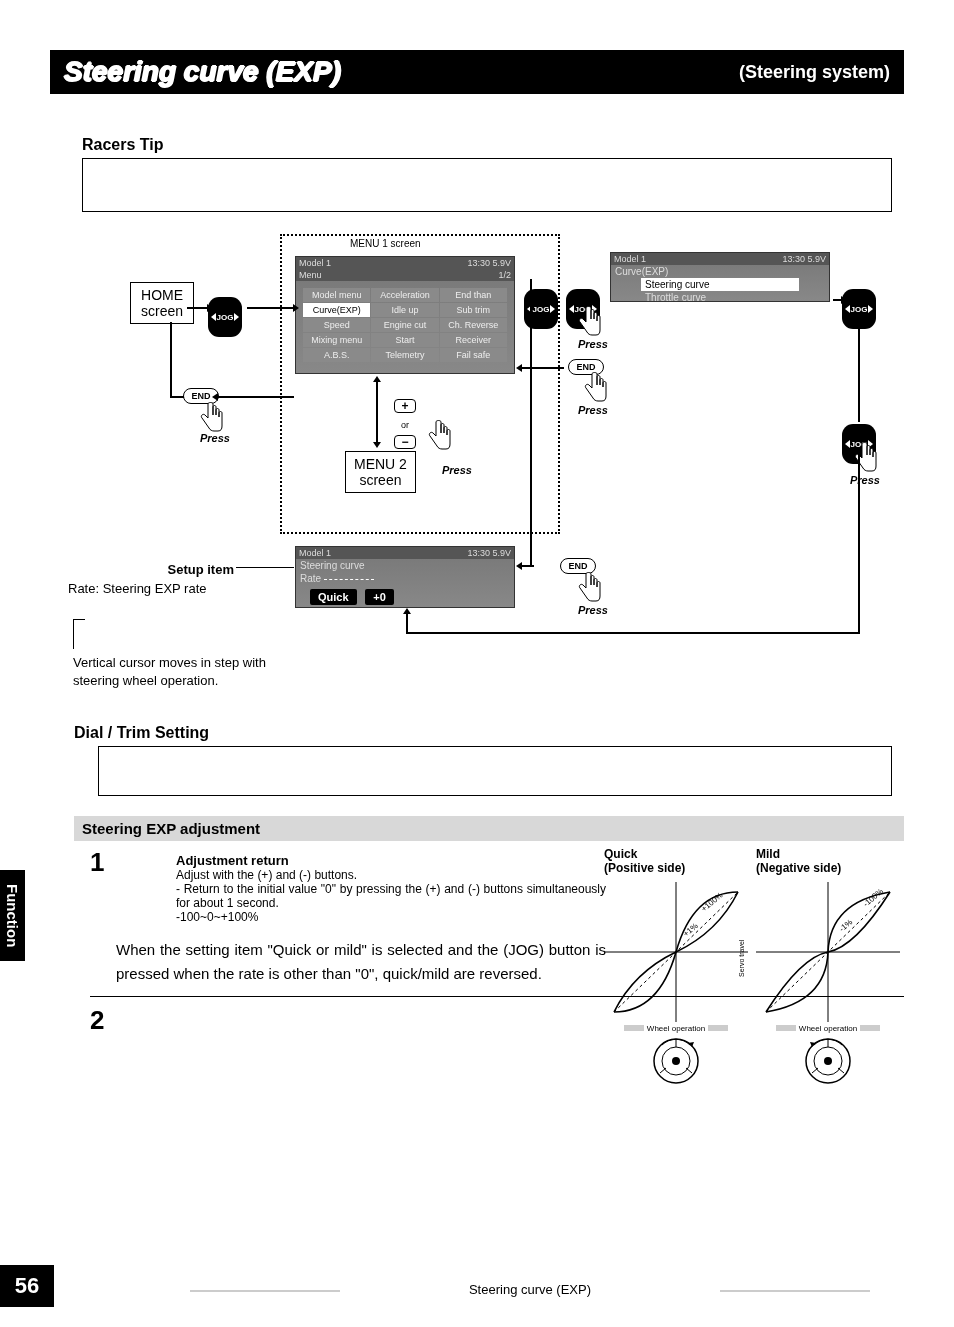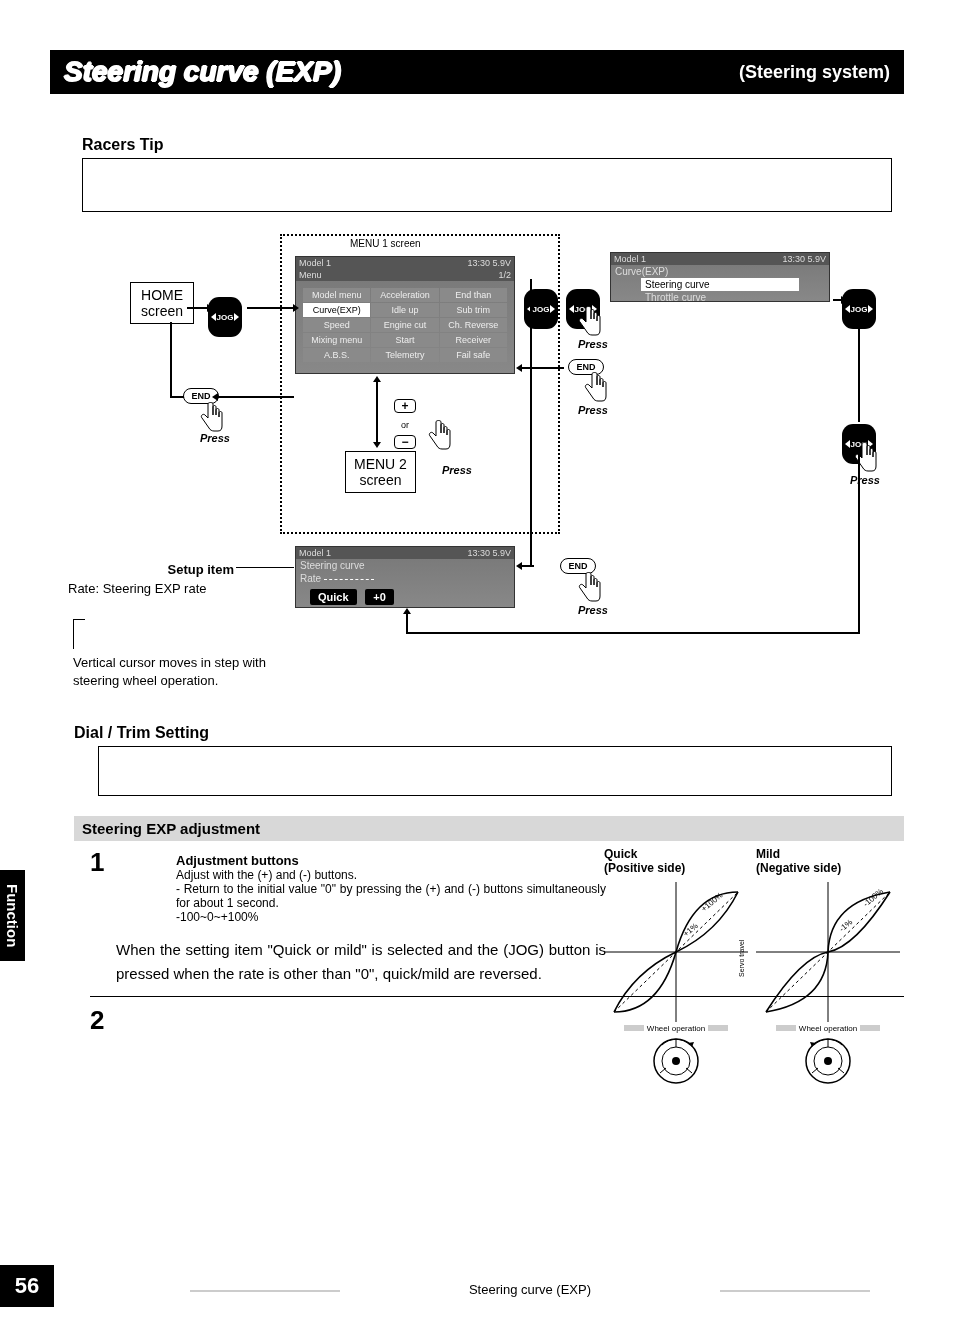--- a/index.html
+++ b/index.html
@@ -413,21 +413,21 @@
   <div class="dial-trim-label">Dial / Trim Setting</div>
   <div class="dial-box"></div>
 
   <div class="exp-adj-header">Steering EXP adjustment</div>
 
   <div class="adj-body">
     <div class="step-row">
       <div class="step-num">1</div>
       <div>
         <div class="adj-sub">
-          <div class="sub-h">Adjustment buttons</div>
+          <div class="sub-h">Adjustment return</div>
           <div class="sub-p">Adjust with the (+) and (-) buttons.</div>
           <div class="sub-p">- Return to the initial value "0" by pressing the (+) and (-) buttons simultaneously for about 1 second.</div>
           <div class="sub-p">-100~0~+100%</div>
         </div>
         <div class="step-text" style="margin-top:14px;">When the setting item "Quick or mild" is selected and the (JOG) button is pressed when the rate is other than "0", quick/mild are reversed.</div>
       </div>
     </div>
 
     <div class="curve-figs">
       <div class="curve-col">

